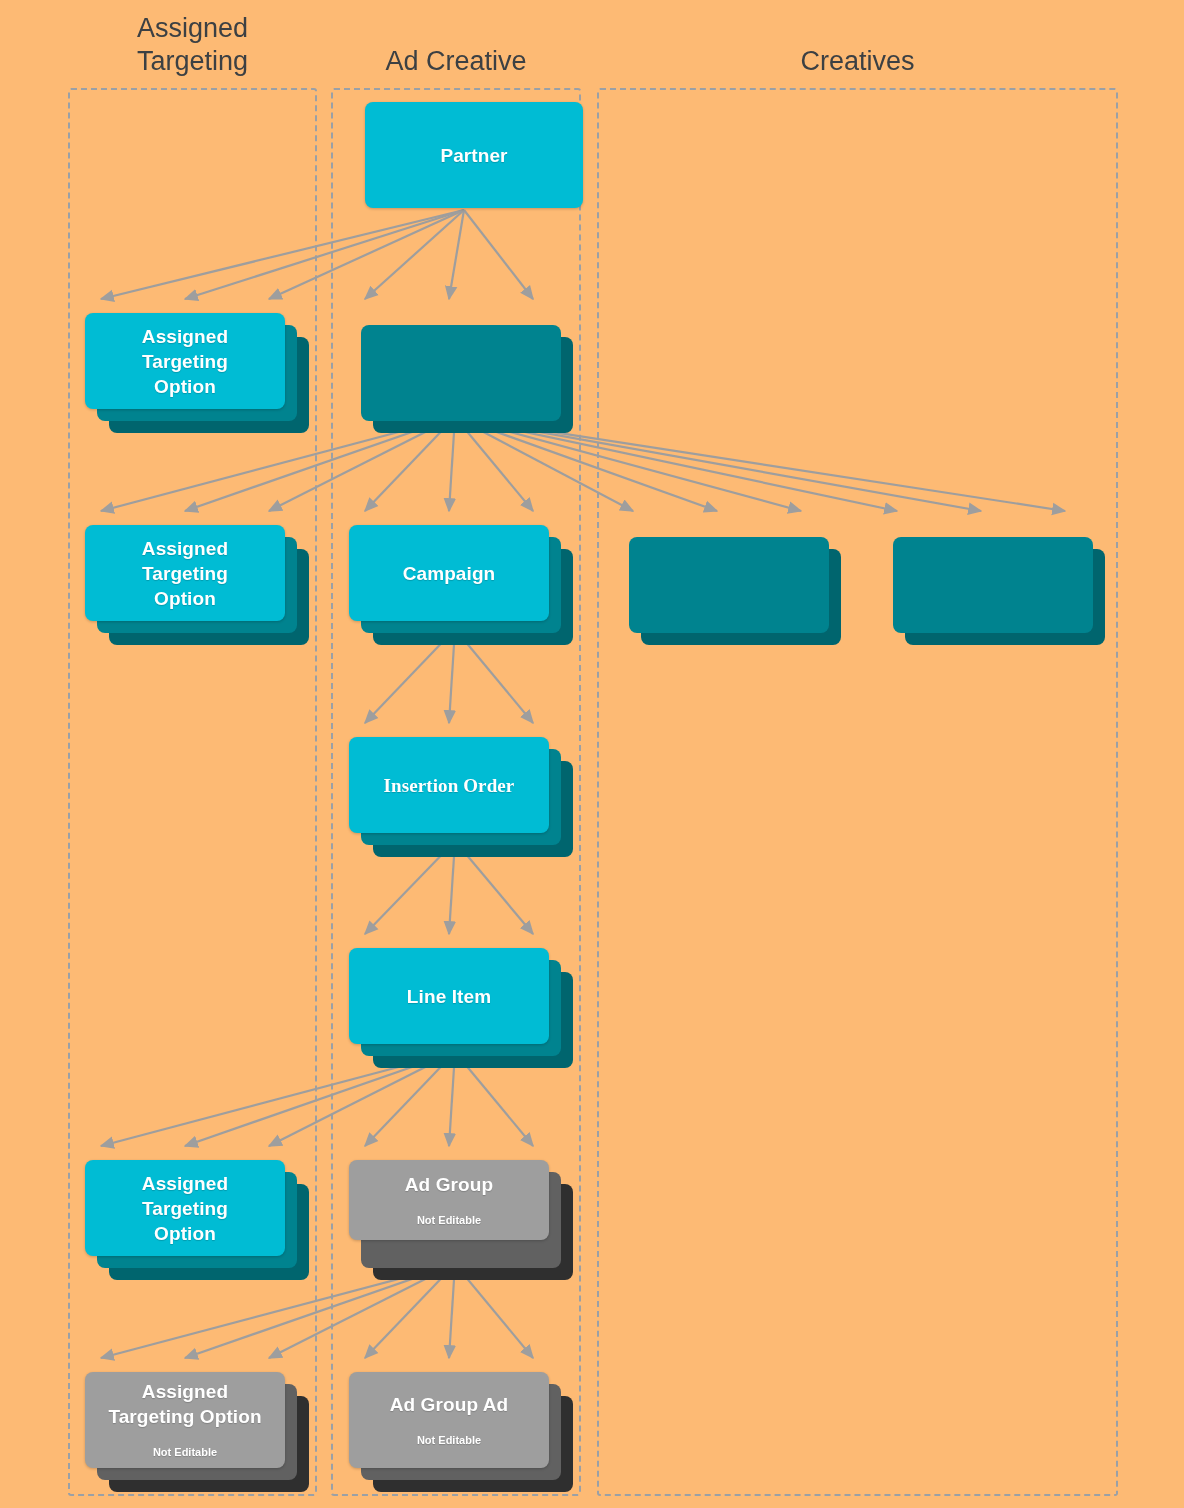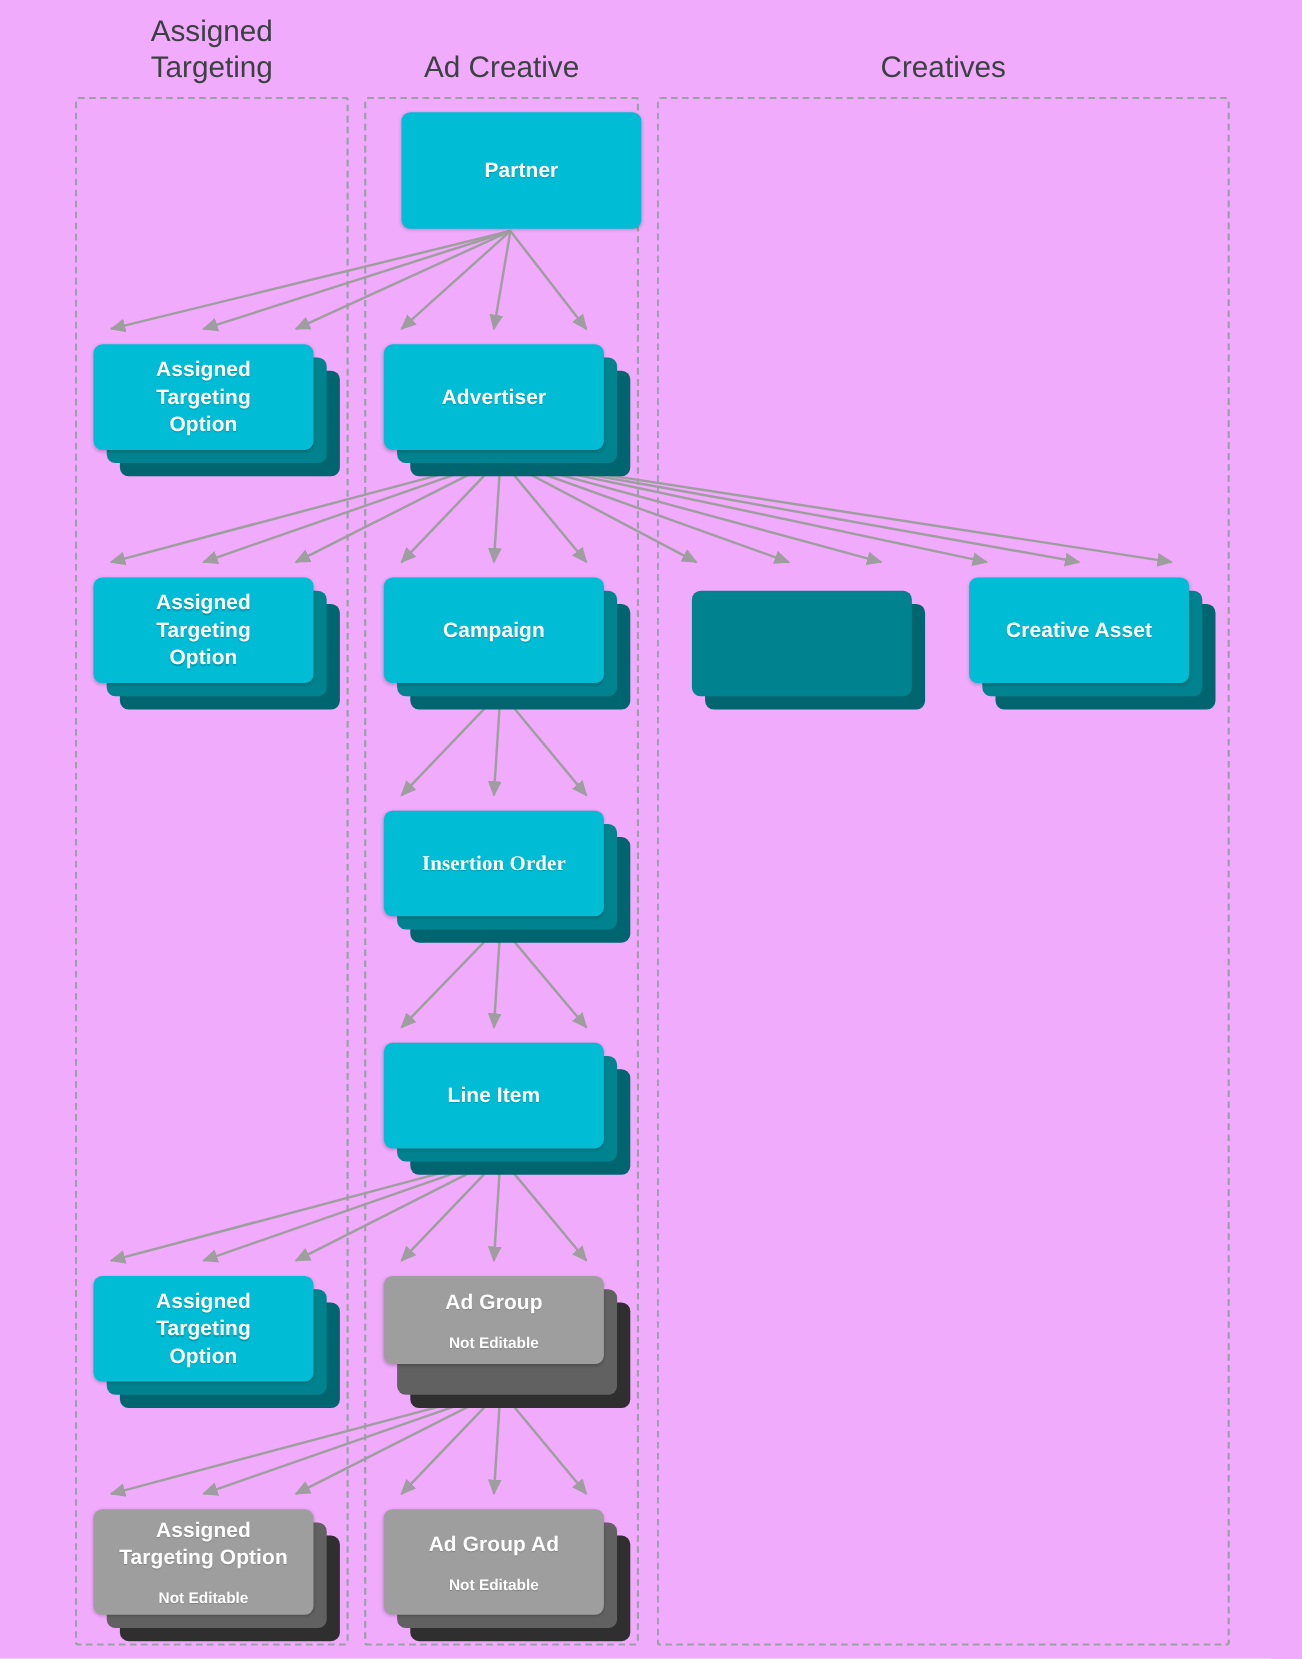--- a/index.html
+++ b/index.html
@@ -5,21 +5,21 @@
   html, body {
     margin: 0;
     padding: 0;
     background: #ffffff;
     font-family: "Liberation Sans", sans-serif;
   }
   #stage {
     position: relative;
     width: 1184px;
     height: 1508px;
-    background: #f0abfc;
+    background: #fdba74;
     overflow: hidden;
   }
 
   
   .col-header {
     position: absolute;
     text-align: center;
     color: #3c4043;
     font-size: 27px;
     line-height: 33px;
@@ -79,21 +79,21 @@
     font-size: 19px;
     line-height: 25px;
     text-align: center;
     white-space: pre-line;
     letter-spacing: 0.1px;
     text-shadow: 0 1px 1px rgba(0,0,0,0.18);
   }
   .node-sub {
     color: #ffffff;
     font-weight: bold;
-    font-size: 14px;
+    font-size: 11px;
     line-height: 18px;
     text-align: center;
     margin-top: 14px;
     text-shadow: 0 1px 1px rgba(0,0,0,0.18);
   }
   .node-sub:empty { display: none; margin: 0; }
 </style>
 </head>
 <body>
 
@@ -191,23 +191,20 @@
         <div class="card mid" style="left: 12px; top: 12px; width: 200px; height: 96px;"></div>
         <div class="card front" style="left: 0px; top: 0px; width: 200px; height: 96px;">
           <div class="node-title">Assigned
 Targeting
 Option</div>
         </div>
       </div>
       <div class="node cyan" style="left: 349px; top: 313px; width: 224px; height: 120px;">
         <div class="card back" style="left: 24px; top: 24px; width: 200px; height: 96px;"></div>
         <div class="card mid" style="left: 12px; top: 12px; width: 200px; height: 96px;"></div>
-        <div class="card front" style="left: 0px; top: 0px; width: 200px; height: 96px;">
-          <div class="node-title">Advertiser</div>
-        </div>
       </div>
       <div class="node cyan" style="left: 85px; top: 525px; width: 224px; height: 120px;">
         <div class="card back" style="left: 24px; top: 24px; width: 200px; height: 96px;"></div>
         <div class="card mid" style="left: 12px; top: 12px; width: 200px; height: 96px;"></div>
         <div class="card front" style="left: 0px; top: 0px; width: 200px; height: 96px;">
           <div class="node-title">Assigned
 Targeting
 Option</div>
         </div>
       </div>
@@ -218,23 +215,20 @@
           <div class="node-title">Campaign</div>
         </div>
       </div>
       <div class="node cyan" style="left: 617px; top: 525px; width: 224px; height: 120px;">
         <div class="card back" style="left: 24px; top: 24px; width: 200px; height: 96px;"></div>
         <div class="card mid" style="left: 12px; top: 12px; width: 200px; height: 96px;"></div>
       </div>
       <div class="node cyan" style="left: 881px; top: 525px; width: 224px; height: 120px;">
         <div class="card back" style="left: 24px; top: 24px; width: 200px; height: 96px;"></div>
         <div class="card mid" style="left: 12px; top: 12px; width: 200px; height: 96px;"></div>
-        <div class="card front" style="left: 0px; top: 0px; width: 200px; height: 96px;">
-          <div class="node-title">Creative Asset</div>
-        </div>
       </div>
       <div class="node cyan" style="left: 349px; top: 737px; width: 224px; height: 120px;">
         <div class="card back" style="left: 24px; top: 24px; width: 200px; height: 96px;"></div>
         <div class="card mid" style="left: 12px; top: 12px; width: 200px; height: 96px;"></div>
         <div class="card front" style="left: 0px; top: 0px; width: 200px; height: 96px; font-family: Liberation Serif, serif;">
           <div class="node-title">Insertion Order</div>
         </div>
       </div>
       <div class="node cyan" style="left: 349px; top: 948px; width: 224px; height: 120px; padding-left: 16px;">
         <div class="card back" style="left: 24px; top: 24px; width: 200px; height: 96px;"></div>

